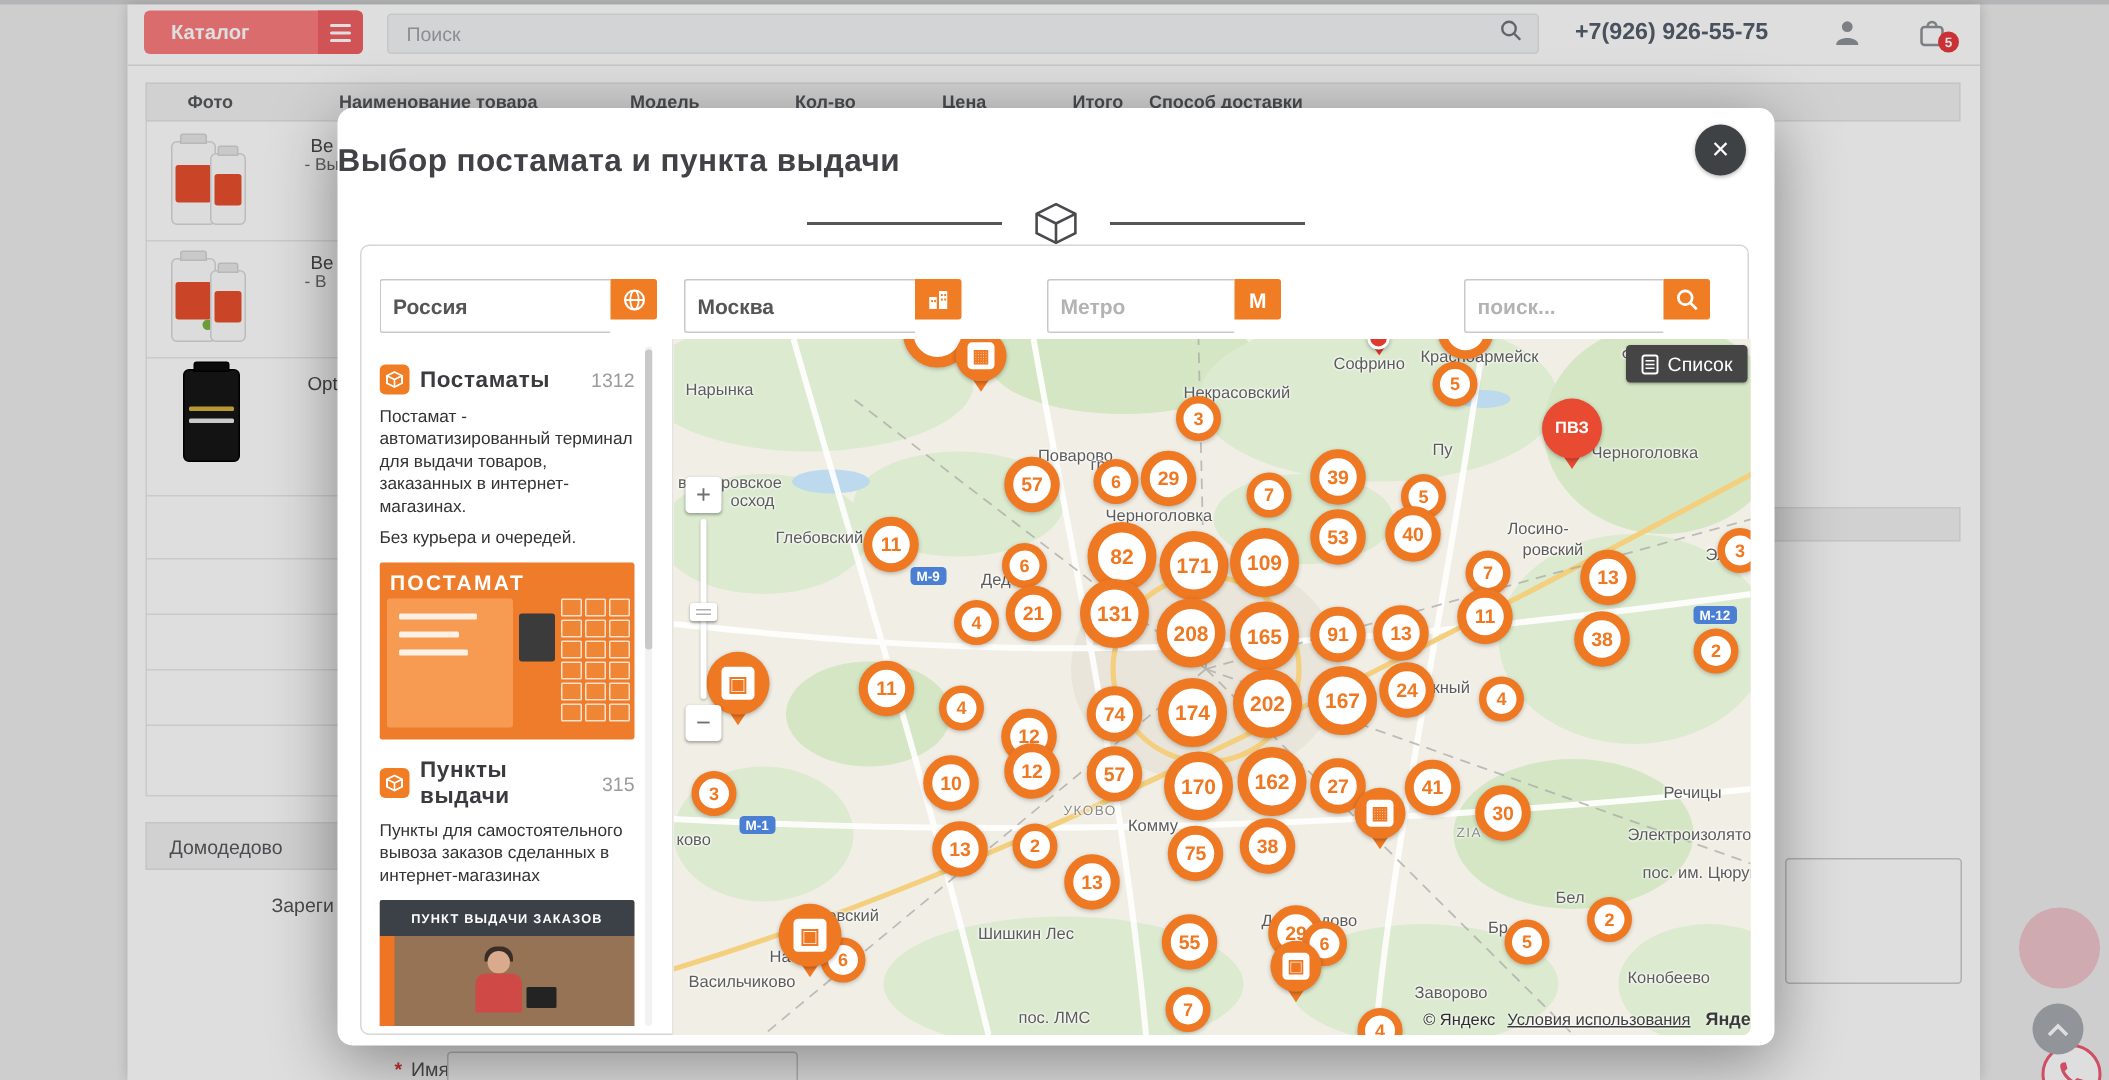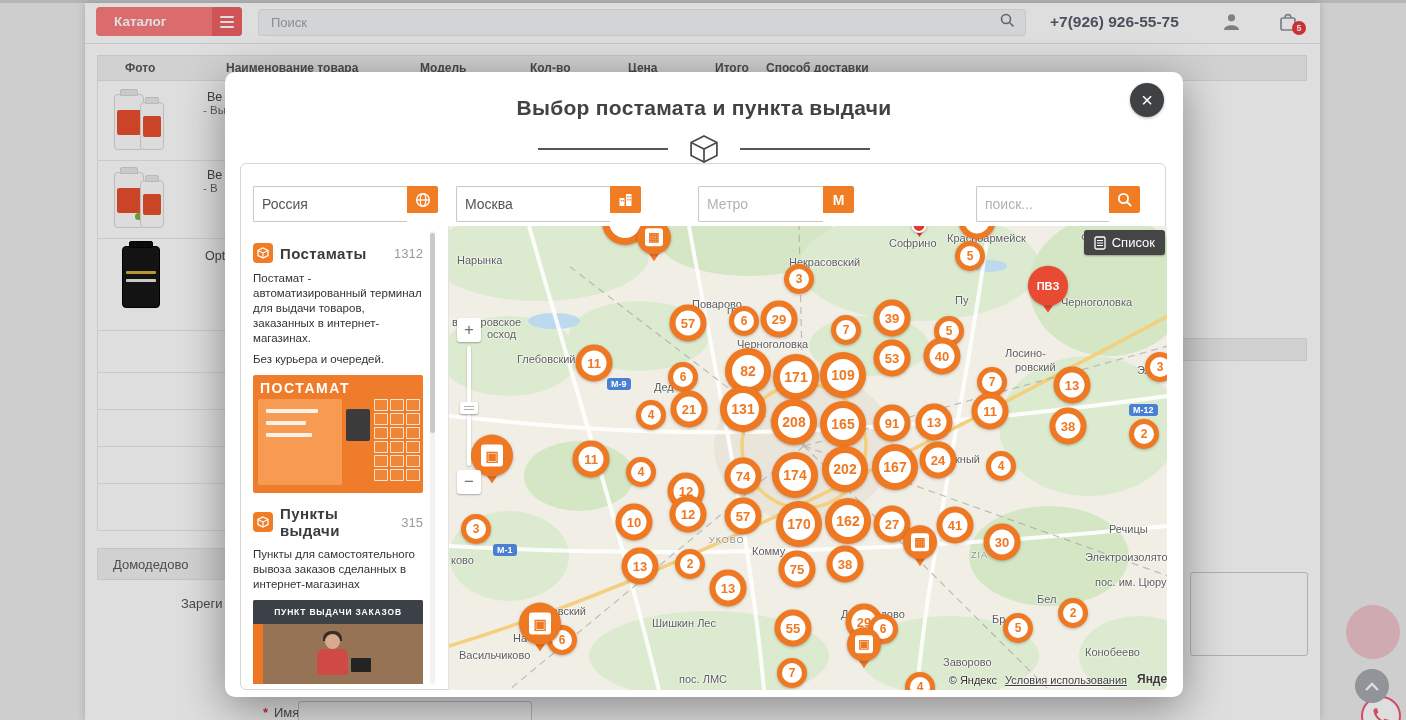--- a/index.html
+++ b/index.html
@@ -75,33 +75,33 @@
   .fab-up { left:1355px; top:669px; width:34px; height:34px; border-radius:50%; background:#a7abb0;
             display:flex; align-items:center; justify-content:center; z-index:2; cursor:pointer; }
 
   
   .overlay { left:0; top:0; width:1406px; height:720px; background:rgba(0,0,0,.13); z-index:5; }
   .modal { left:225px; top:72px; width:958px; height:625px; background:#fff; border-radius:10px;
            box-shadow:0 10px 45px rgba(0,0,0,.4); z-index:10; }
   .modal-close { position:absolute; left:905px; top:11px; width:34px; height:34px; border-radius:50%;
            background:#3f4245; color:#fff; display:flex; align-items:center; justify-content:center;
            font-size:20px; cursor:pointer; box-shadow:0 1px 3px rgba(0,0,0,.3); }
-  .modal-title { position:absolute; top:24px; left:0; width:100%; text-align:center;
+  .modal-title { position:absolute; top:24px; left:0; width:100%; 
            font-size:21px; font-weight:700; color:#414146; letter-spacing:.3px; }
   .divider { position:absolute; top:62px; left:0; width:100%; height:30px; display:flex;
            align-items:center; justify-content:center; gap:22px; }
   .divider .line { width:130px; height:2px; background:#55565a; }
 
   .inner { position:absolute; left:15px; top:91px; width:926px; height:527px;
            border:1px solid #d6d6d6; border-radius:6px; }
 
   .ffield { position:absolute; top:22px; height:27px; display:flex; }
   .ffield input { flex:1; min-width:0; border:1px solid #c8c8c8; border-right:none; font-size:14px;
            color:#555; padding:17px 8px; border-radius:2px 0 0 2px; outline:none; background:#fff;
-           font-family:inherit; }
+           font-family:inherit;font-weight:bold; }
   .ffield input::placeholder { color:#b3b3b3; }
   .ffield .fbtn { width:31px; background:#f07c24; border:none; display:flex; align-items:center;
            justify-content:center; border-radius:0 2px 2px 0; cursor:pointer; color:#fff;
            font-weight:700; font-size:14px; }
   .f-country { left:12px;  width:185px; }
   .f-city    { left:215px; width:185px; }
   .f-metro   { left:457px; width:156px; }
   .f-search  { left:735px; width:164px; }
 
   

